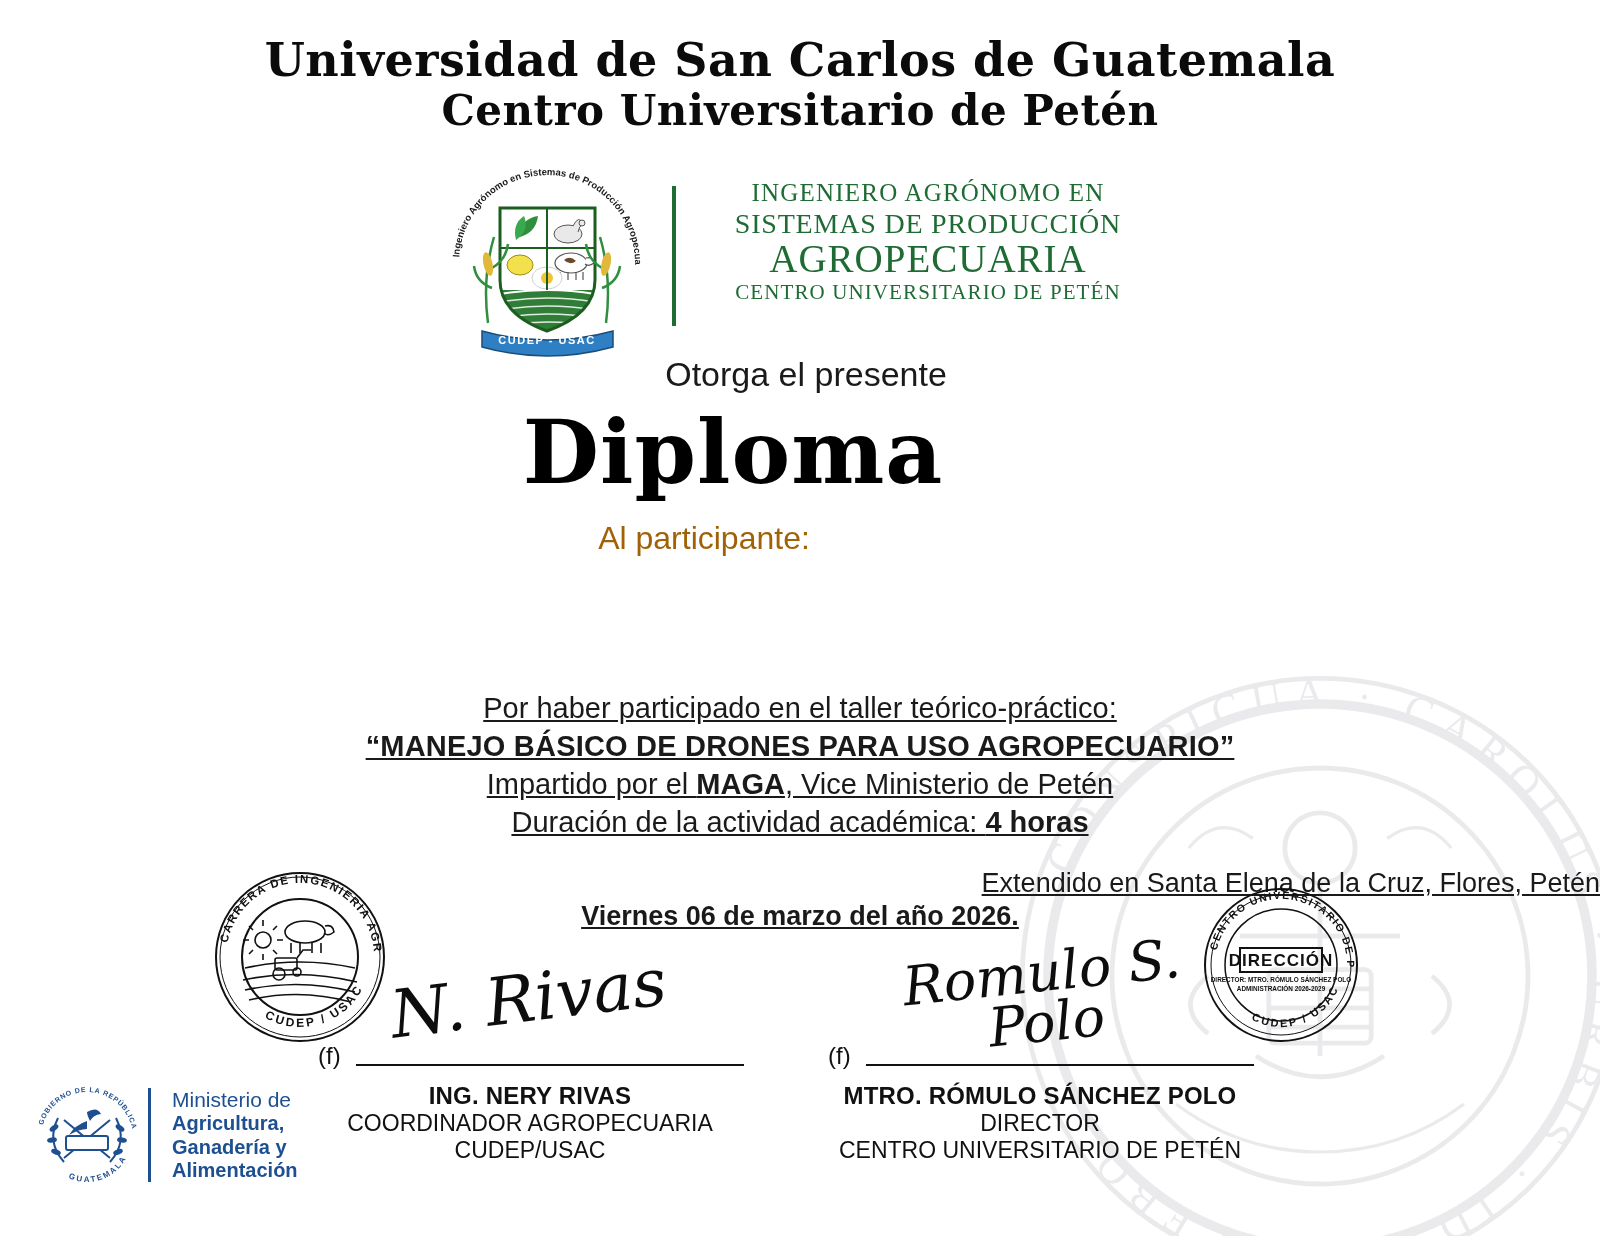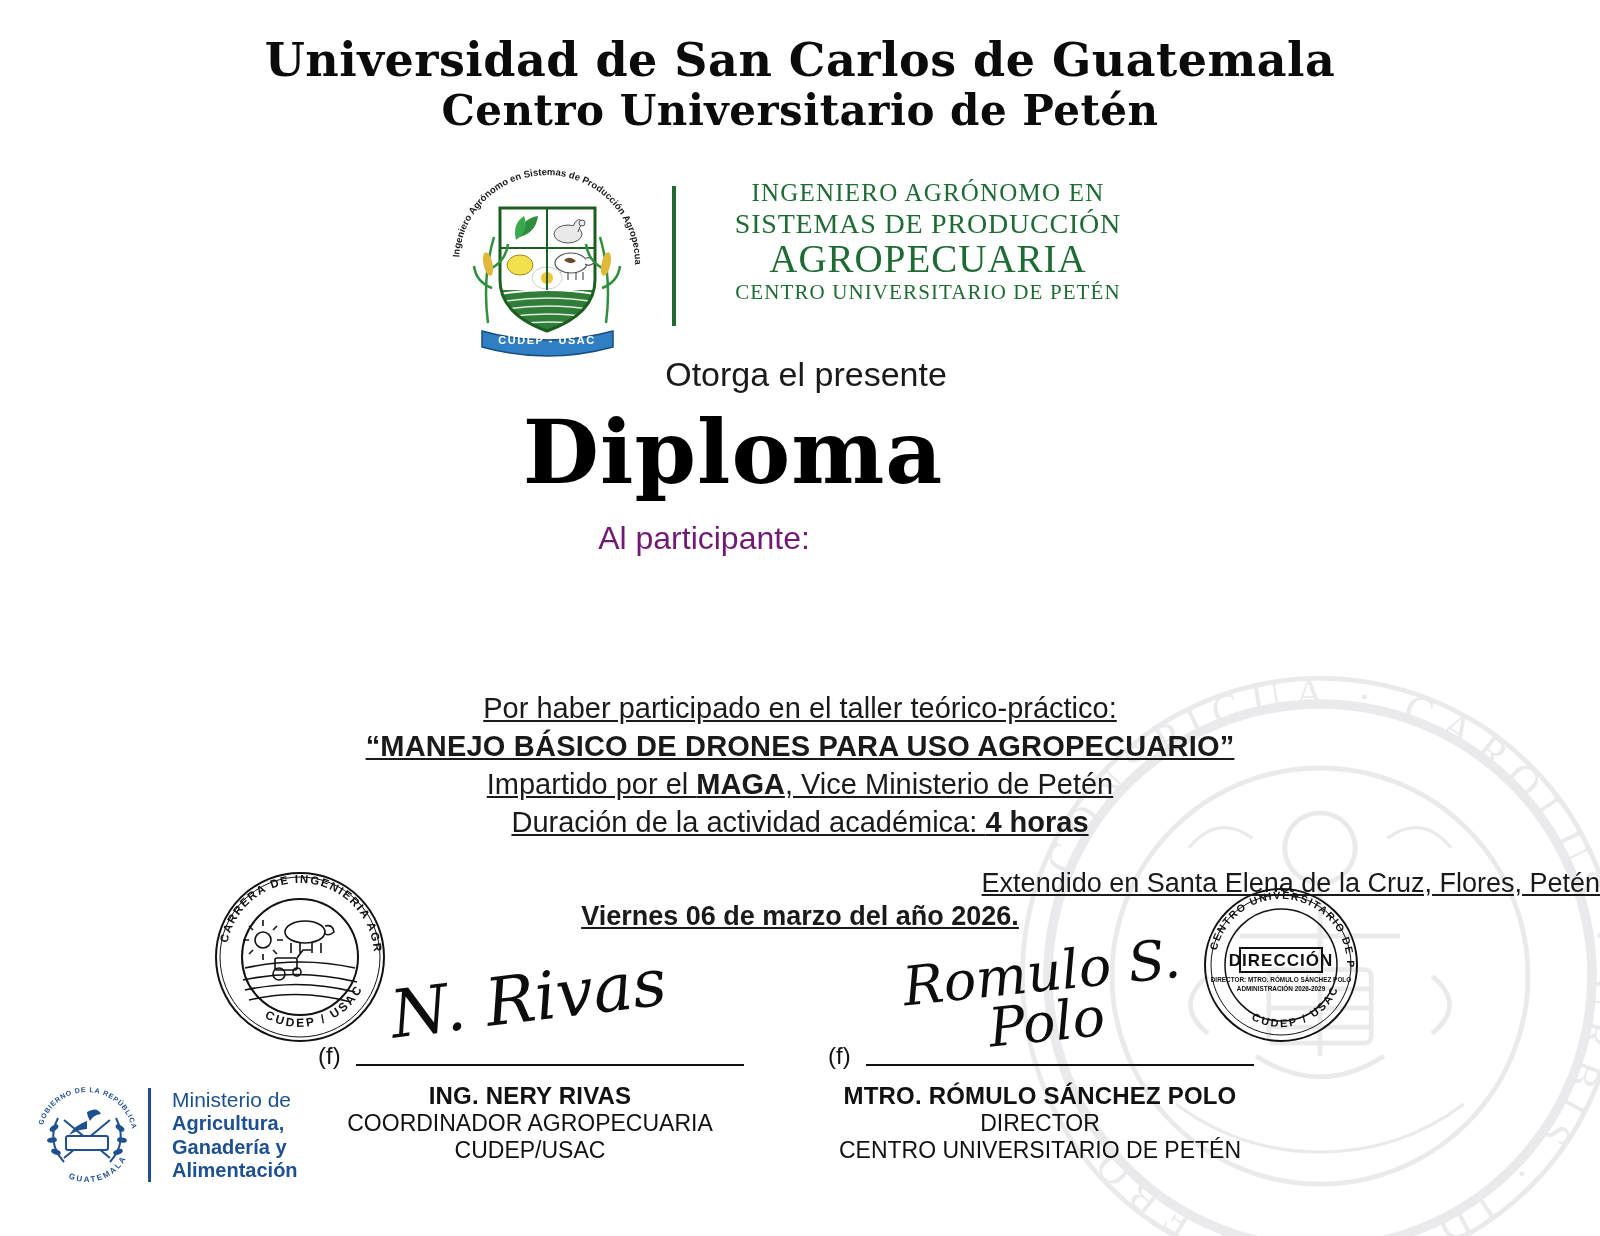--- a/index.html
+++ b/index.html
@@ -125,21 +125,21 @@
     letter-spacing: 1px;
     color: #000000;
   }
   .al-part {
     position: absolute;
     top: 520px;
     left: 0;
     width: 1408px;
     text-align: center;
     font-size: 32px;
-    color: #701a75;
+    color: #a16207;
   }
   .participant-name {
     position: absolute;
     top: 590px;
     left: 0;
     width: 1600px;
     text-align: center;
     font-size: 40px;
     color: #1a1a1a;
     min-height: 46px;

